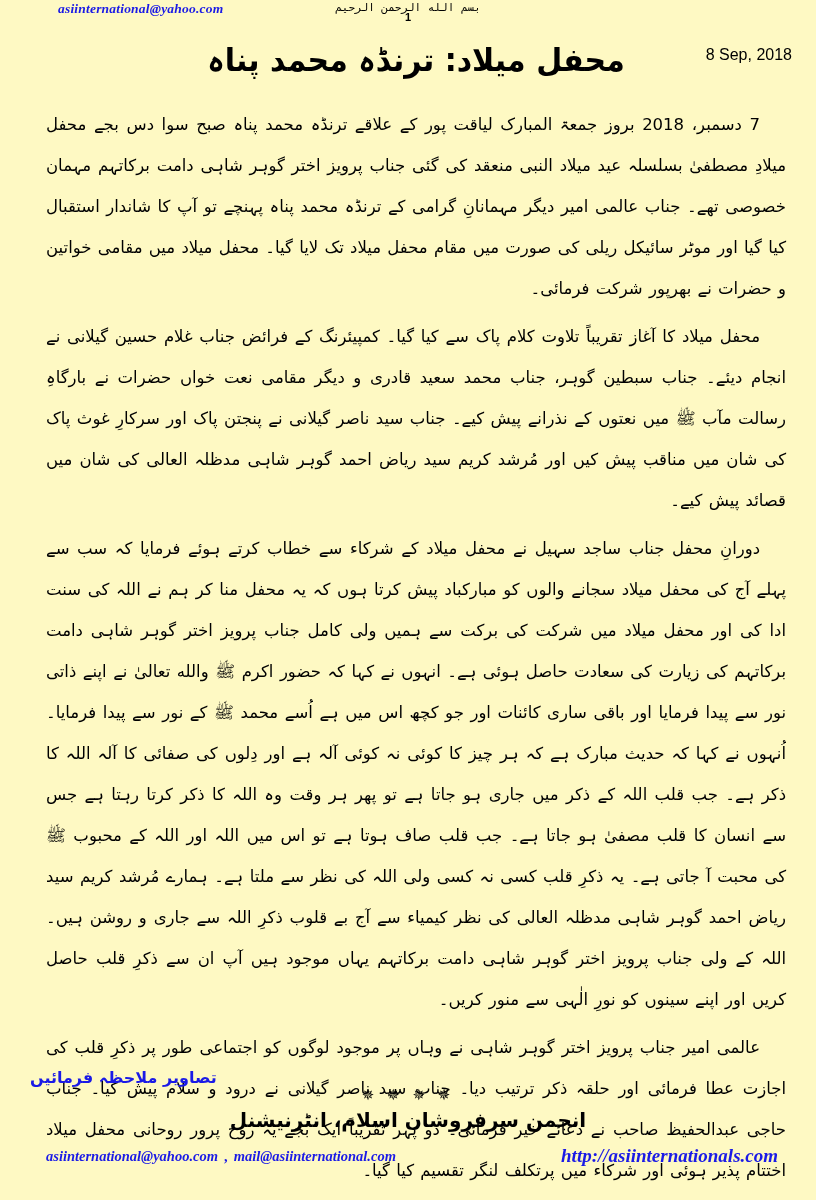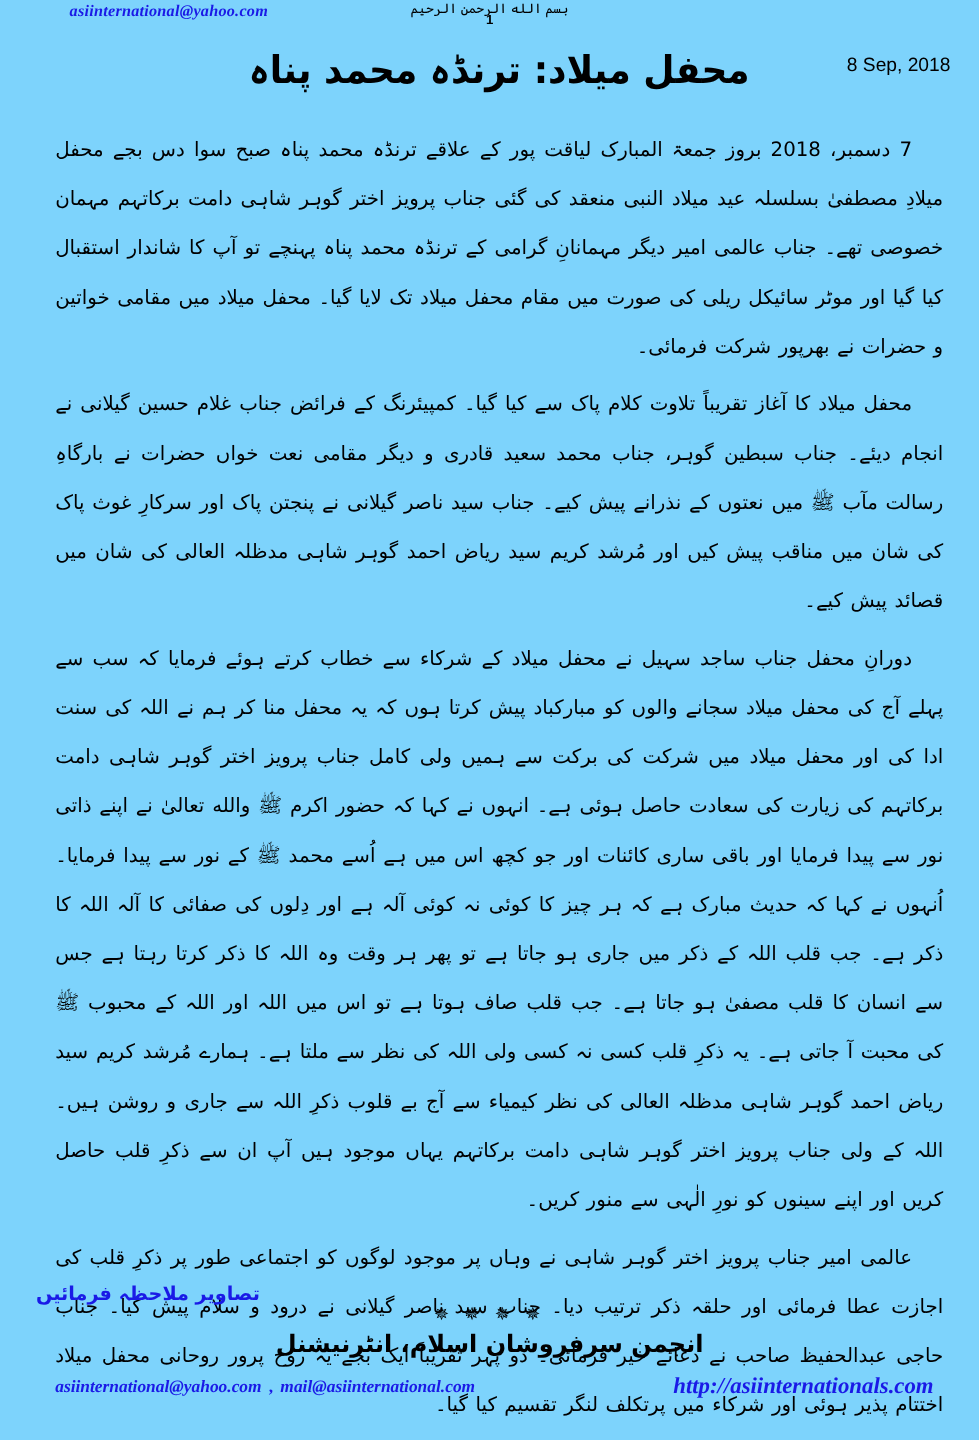--- a/index.html
+++ b/index.html
@@ -15,21 +15,21 @@
     overflow: hidden;
     font-family: "Liberation Serif", "DejaVu Serif", serif;
     color: #000000;
   }
 
   .page {
     position: absolute;
     inset: 0;
     width: 816px;
     height: 1200px;
-    background: #7dd3fc;
+    background: #fef9c3;
   }
 
   
   .header-row {
     position: absolute;
     top: 0;
     left: 0;
     right: 0;
     height: 30px;
   }
@@ -46,21 +46,21 @@
     white-space: nowrap;
   }
   .bismillah-wrap {
     position: absolute;
     left: 0;
     right: 0;
     top: 2px;
     text-align: center;
   }
   .bismillah {
-    font-family: Liberation Sans, sans-serif;
+    font-family: Liberation Mono, monospace;
     font-size: 11px;
     color: #000;
     direction: rtl;
     line-height: 1.1;
     display: block;
   }
   .page-number {
     display: block;
     font-family: "Liberation Sans", "DejaVu Sans", sans-serif;
     font-size: 11px;

